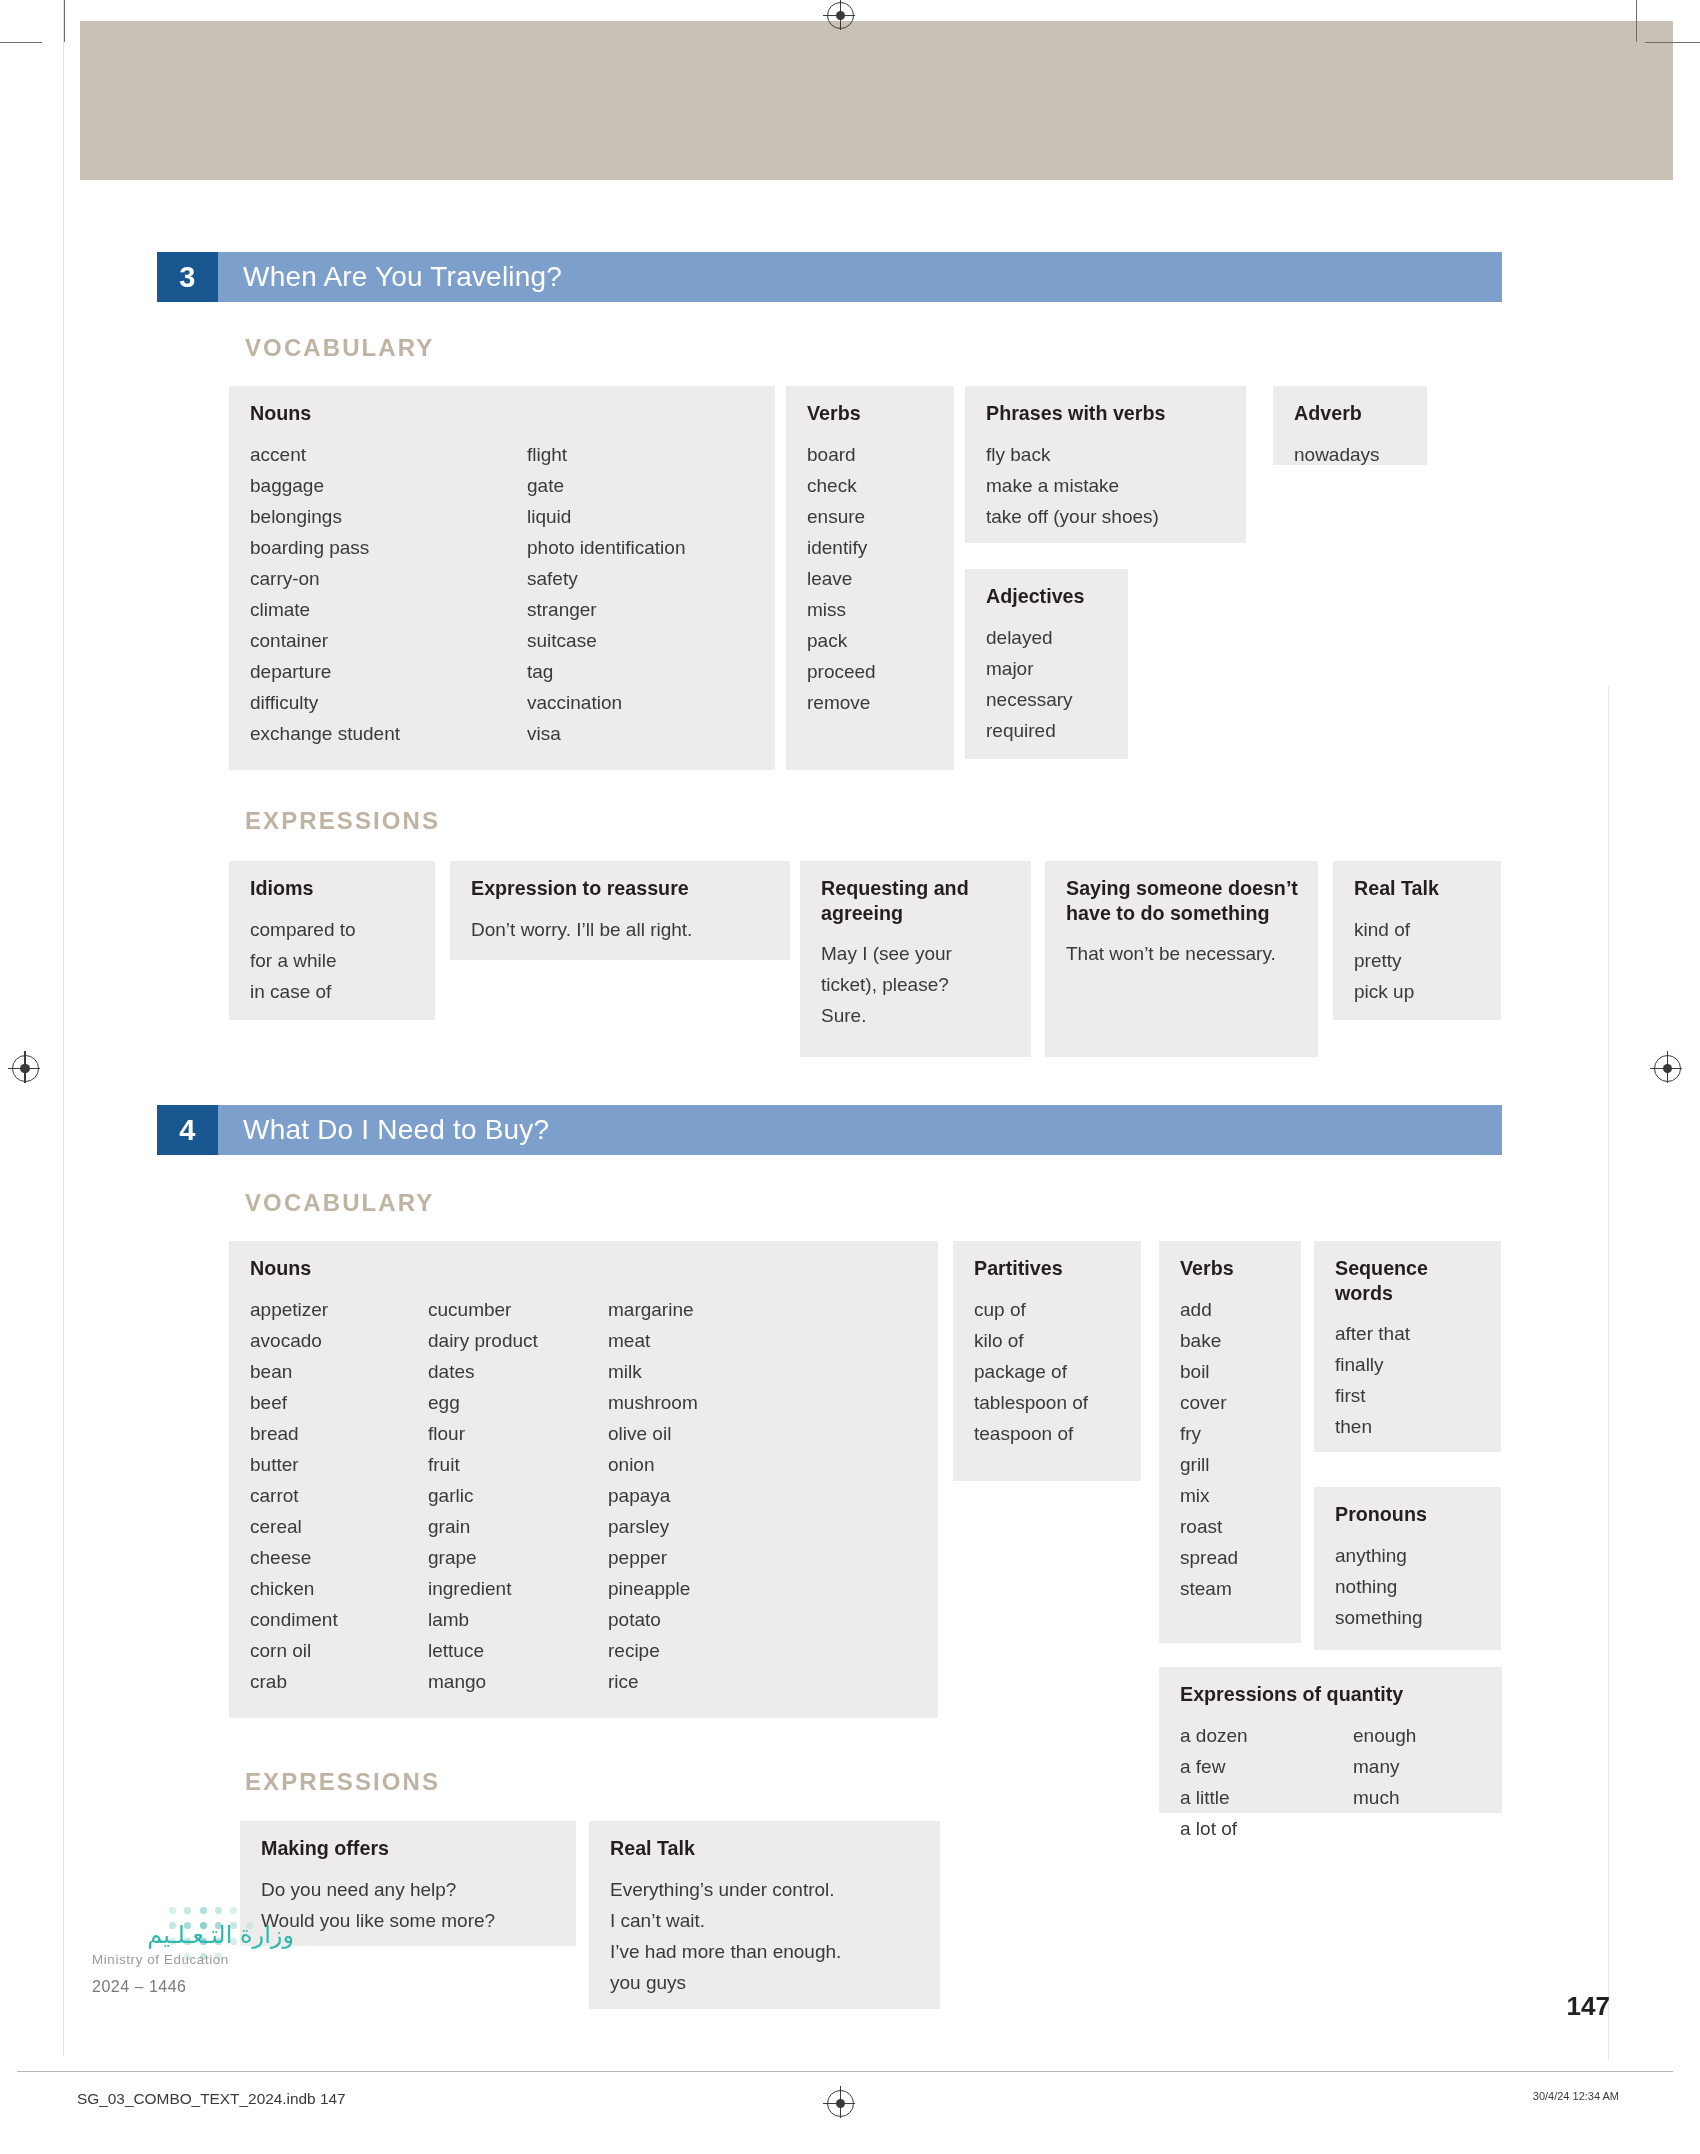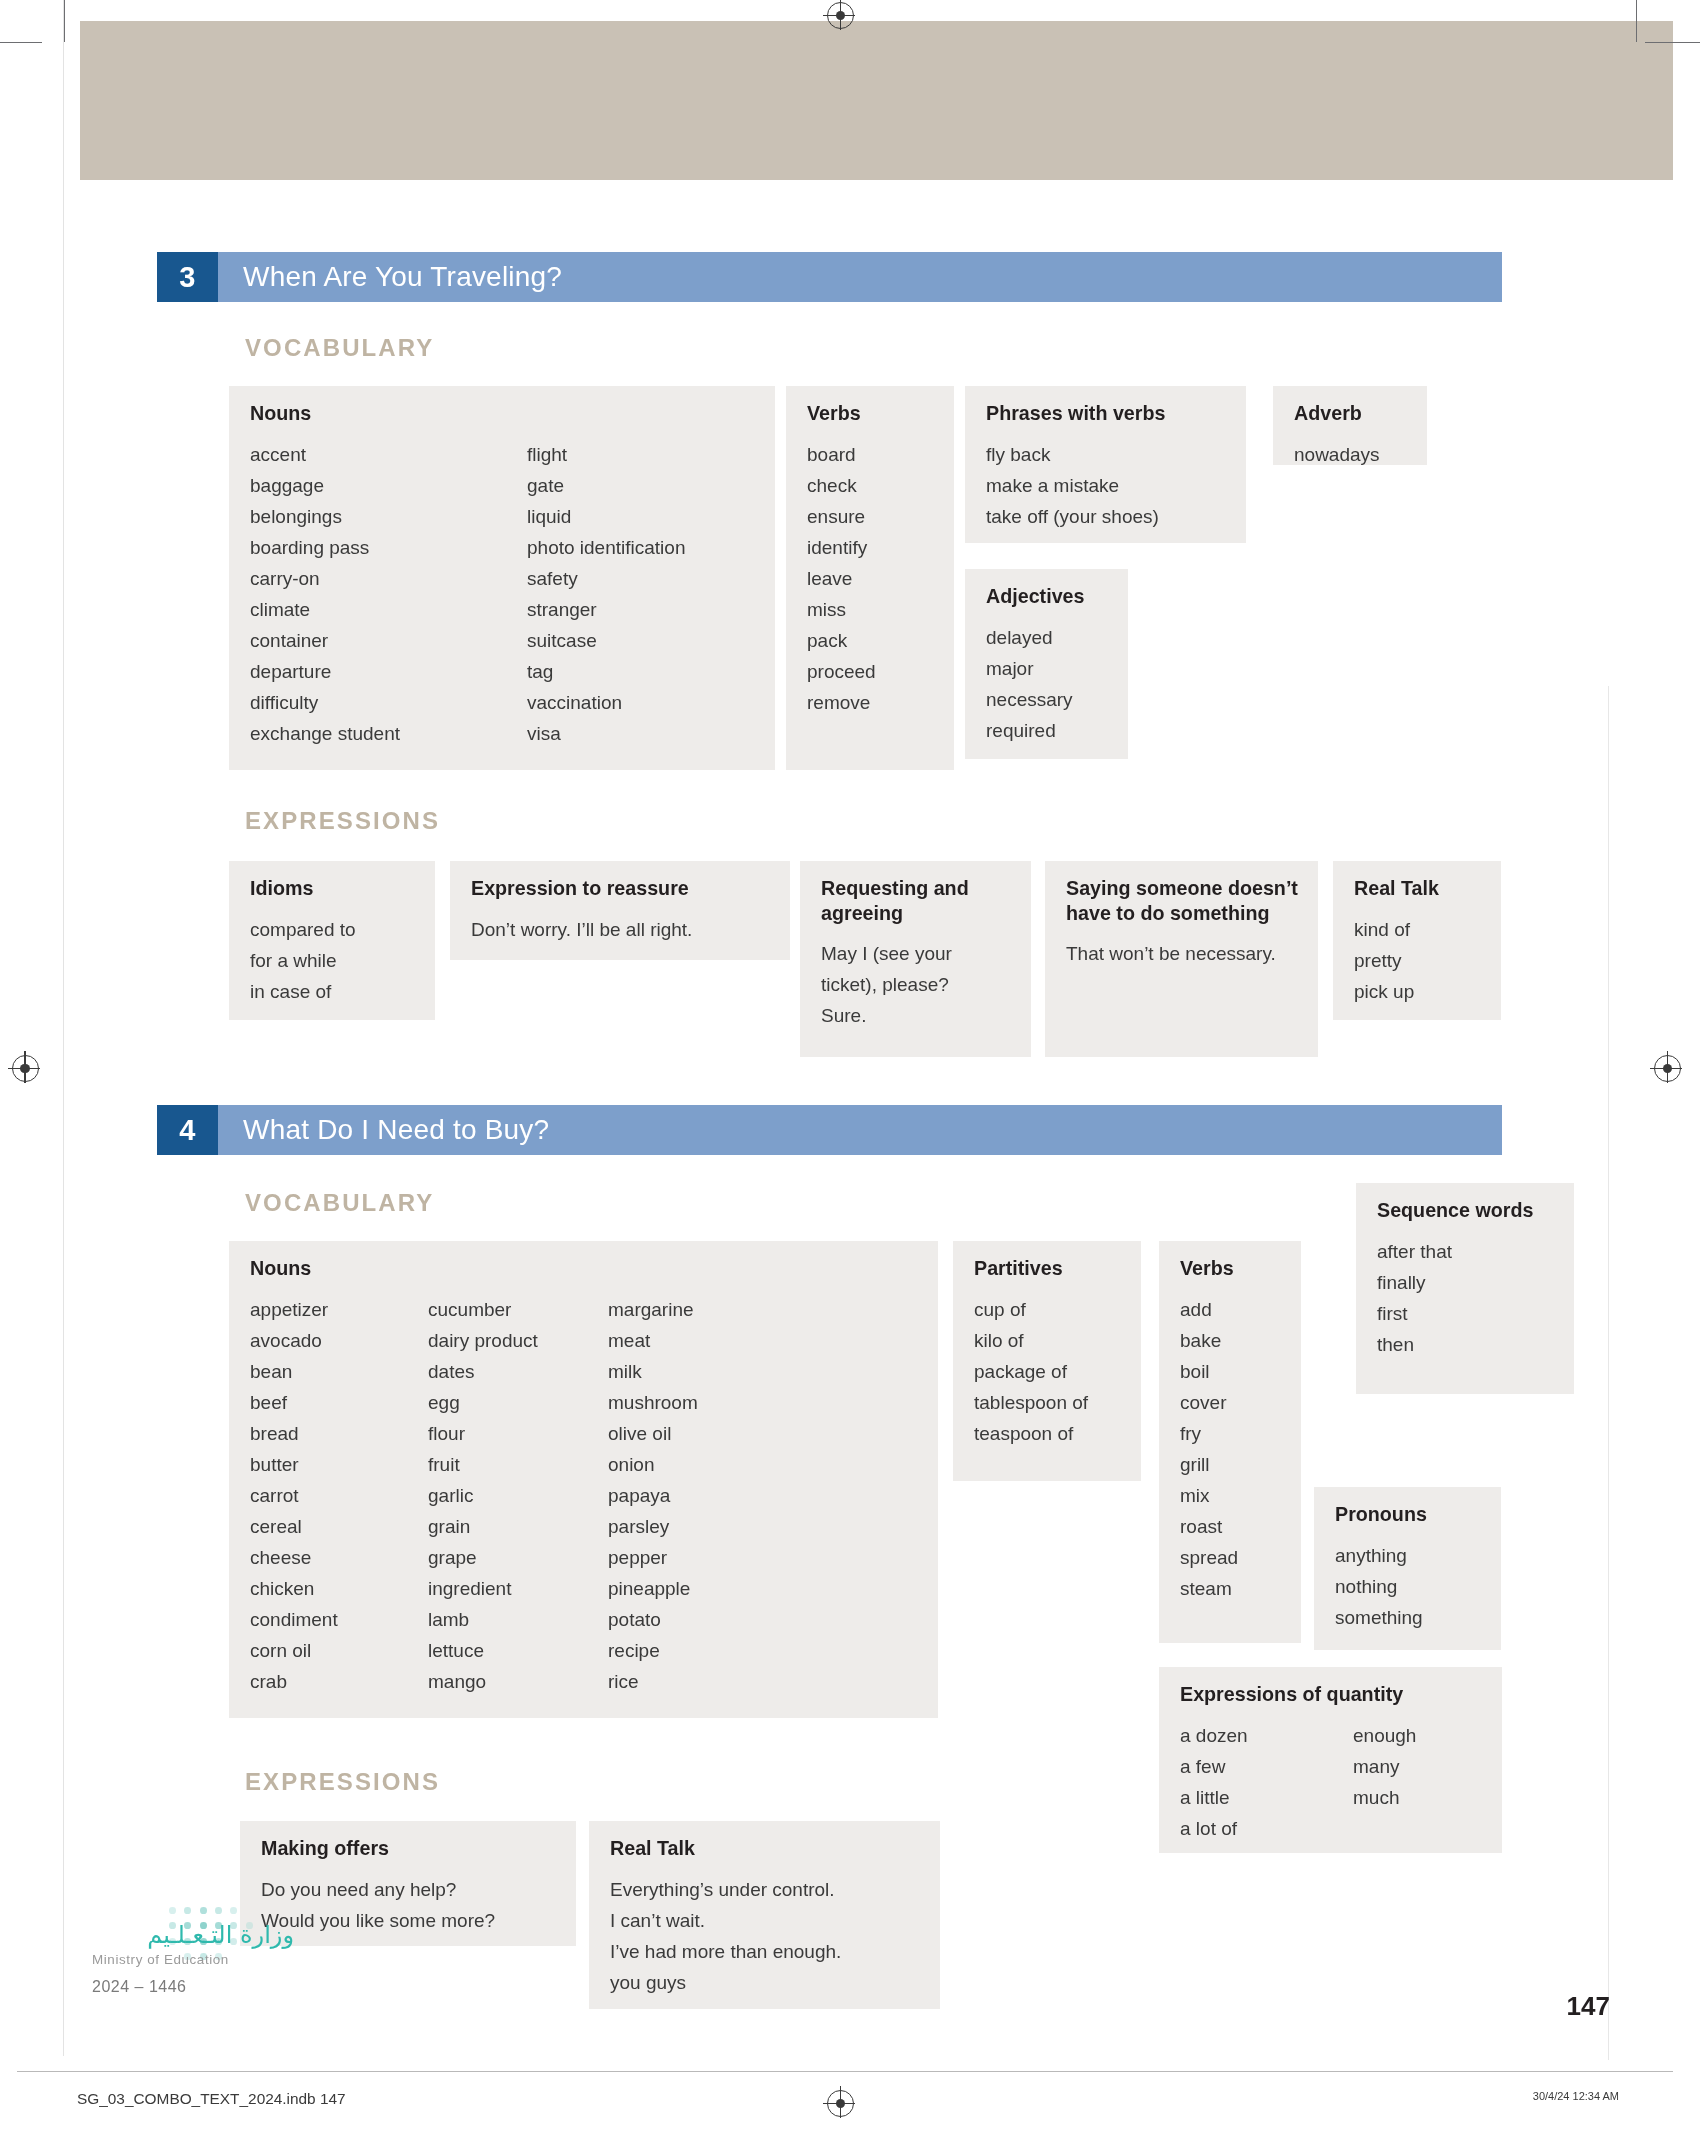--- a/index.html
+++ b/index.html
@@ -448,40 +448,40 @@
       <li>cover</li>
       <li>fry</li>
       <li>grill</li>
       <li>mix</li>
       <li>roast</li>
       <li>spread</li>
       <li>steam</li>
     </ul>
   </div>
 
-  <div class="box" style="left:1314px; top:1183px; width:218px; height:211px;margin-left:42px;">
+  <div class="box" style="left:1314px; top:1241px; width:187px; height:211px;">
     <div class="box-title">Sequence words</div>
     <ul>
       <li>after that</li>
       <li>finally</li>
       <li>first</li>
       <li>then</li>
     </ul>
   </div>
 
   <div class="box" style="left:1314px; top:1487px; width:187px; height:163px;">
     <div class="box-title">Pronouns</div>
     <ul>
       <li>anything</li>
       <li>nothing</li>
       <li>something</li>
     </ul>
   </div>
 
-  <div class="box" style="left:1159px; top:1667px; width:343px; height:186px;">
+  <div class="box" style="left:1159px; top:1667px; width:343px; height:146px;">
     <div class="box-title">Expressions of quantity</div>
     <div class="cols">
       <div class="col" style="width:173px;">
         <ul>
           <li>a dozen</li>
           <li>a few</li>
           <li>a little</li>
           <li>a lot of</li>
         </ul>
       </div>

